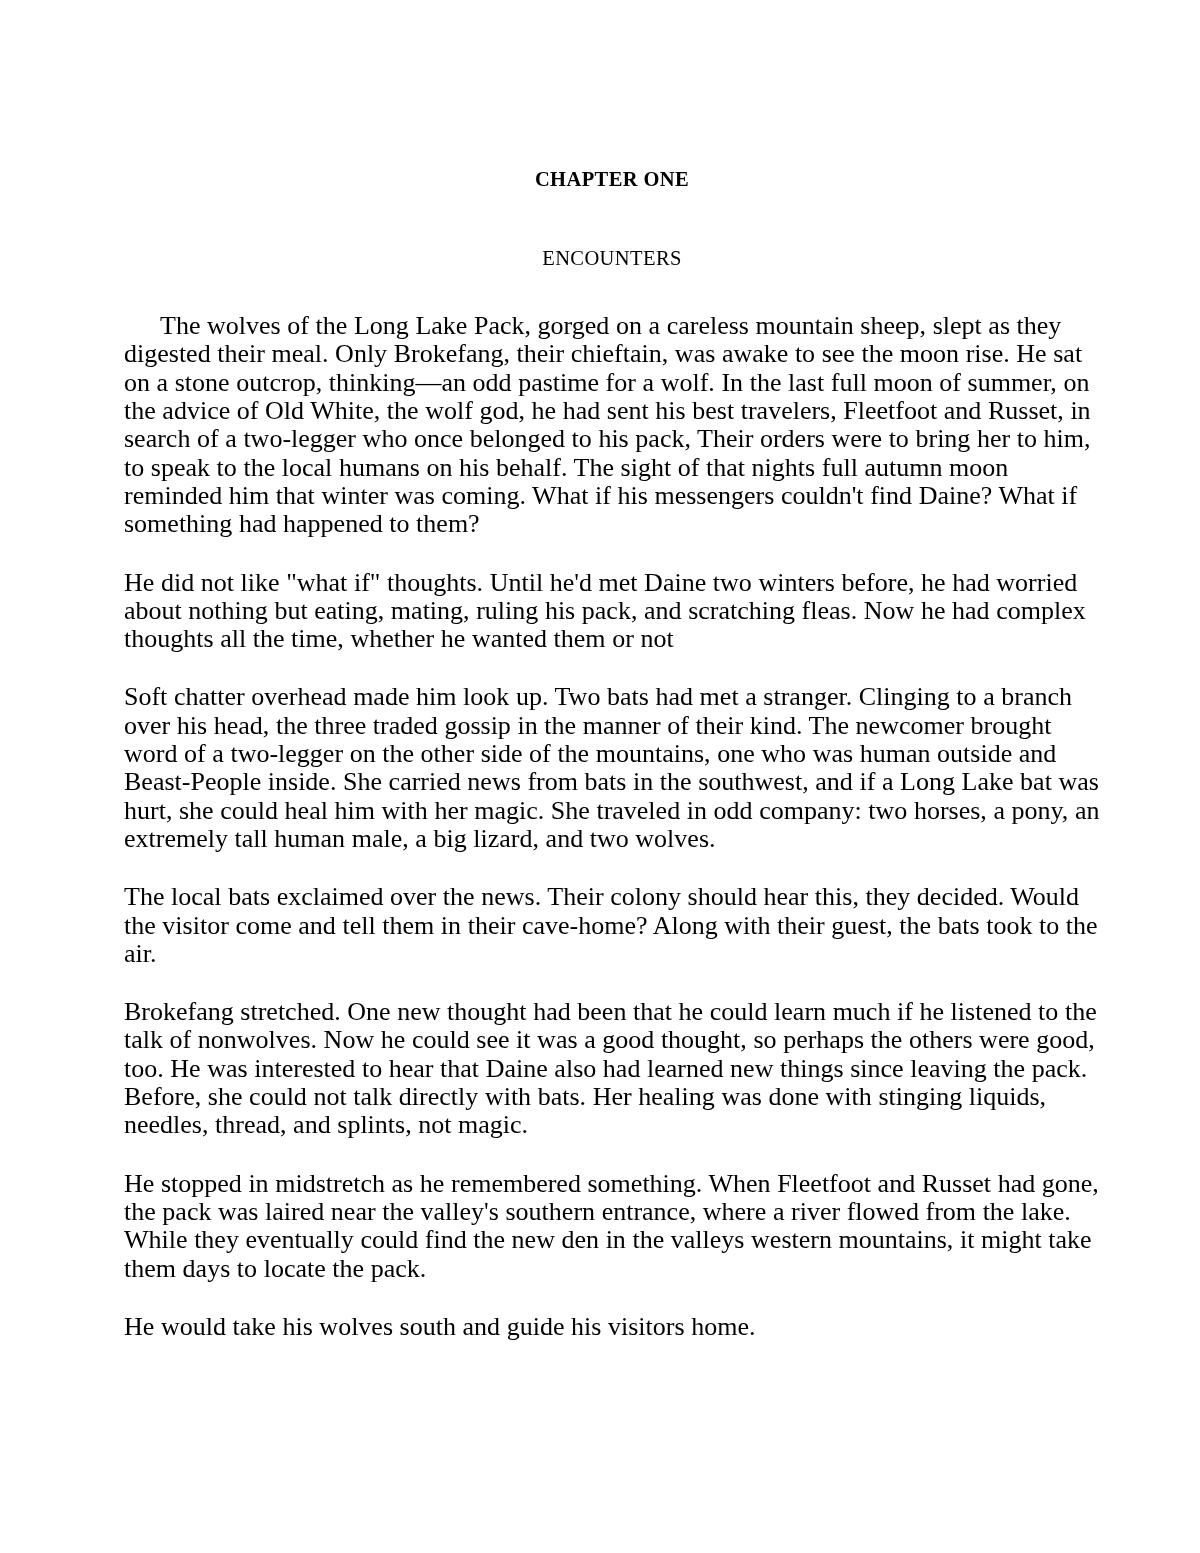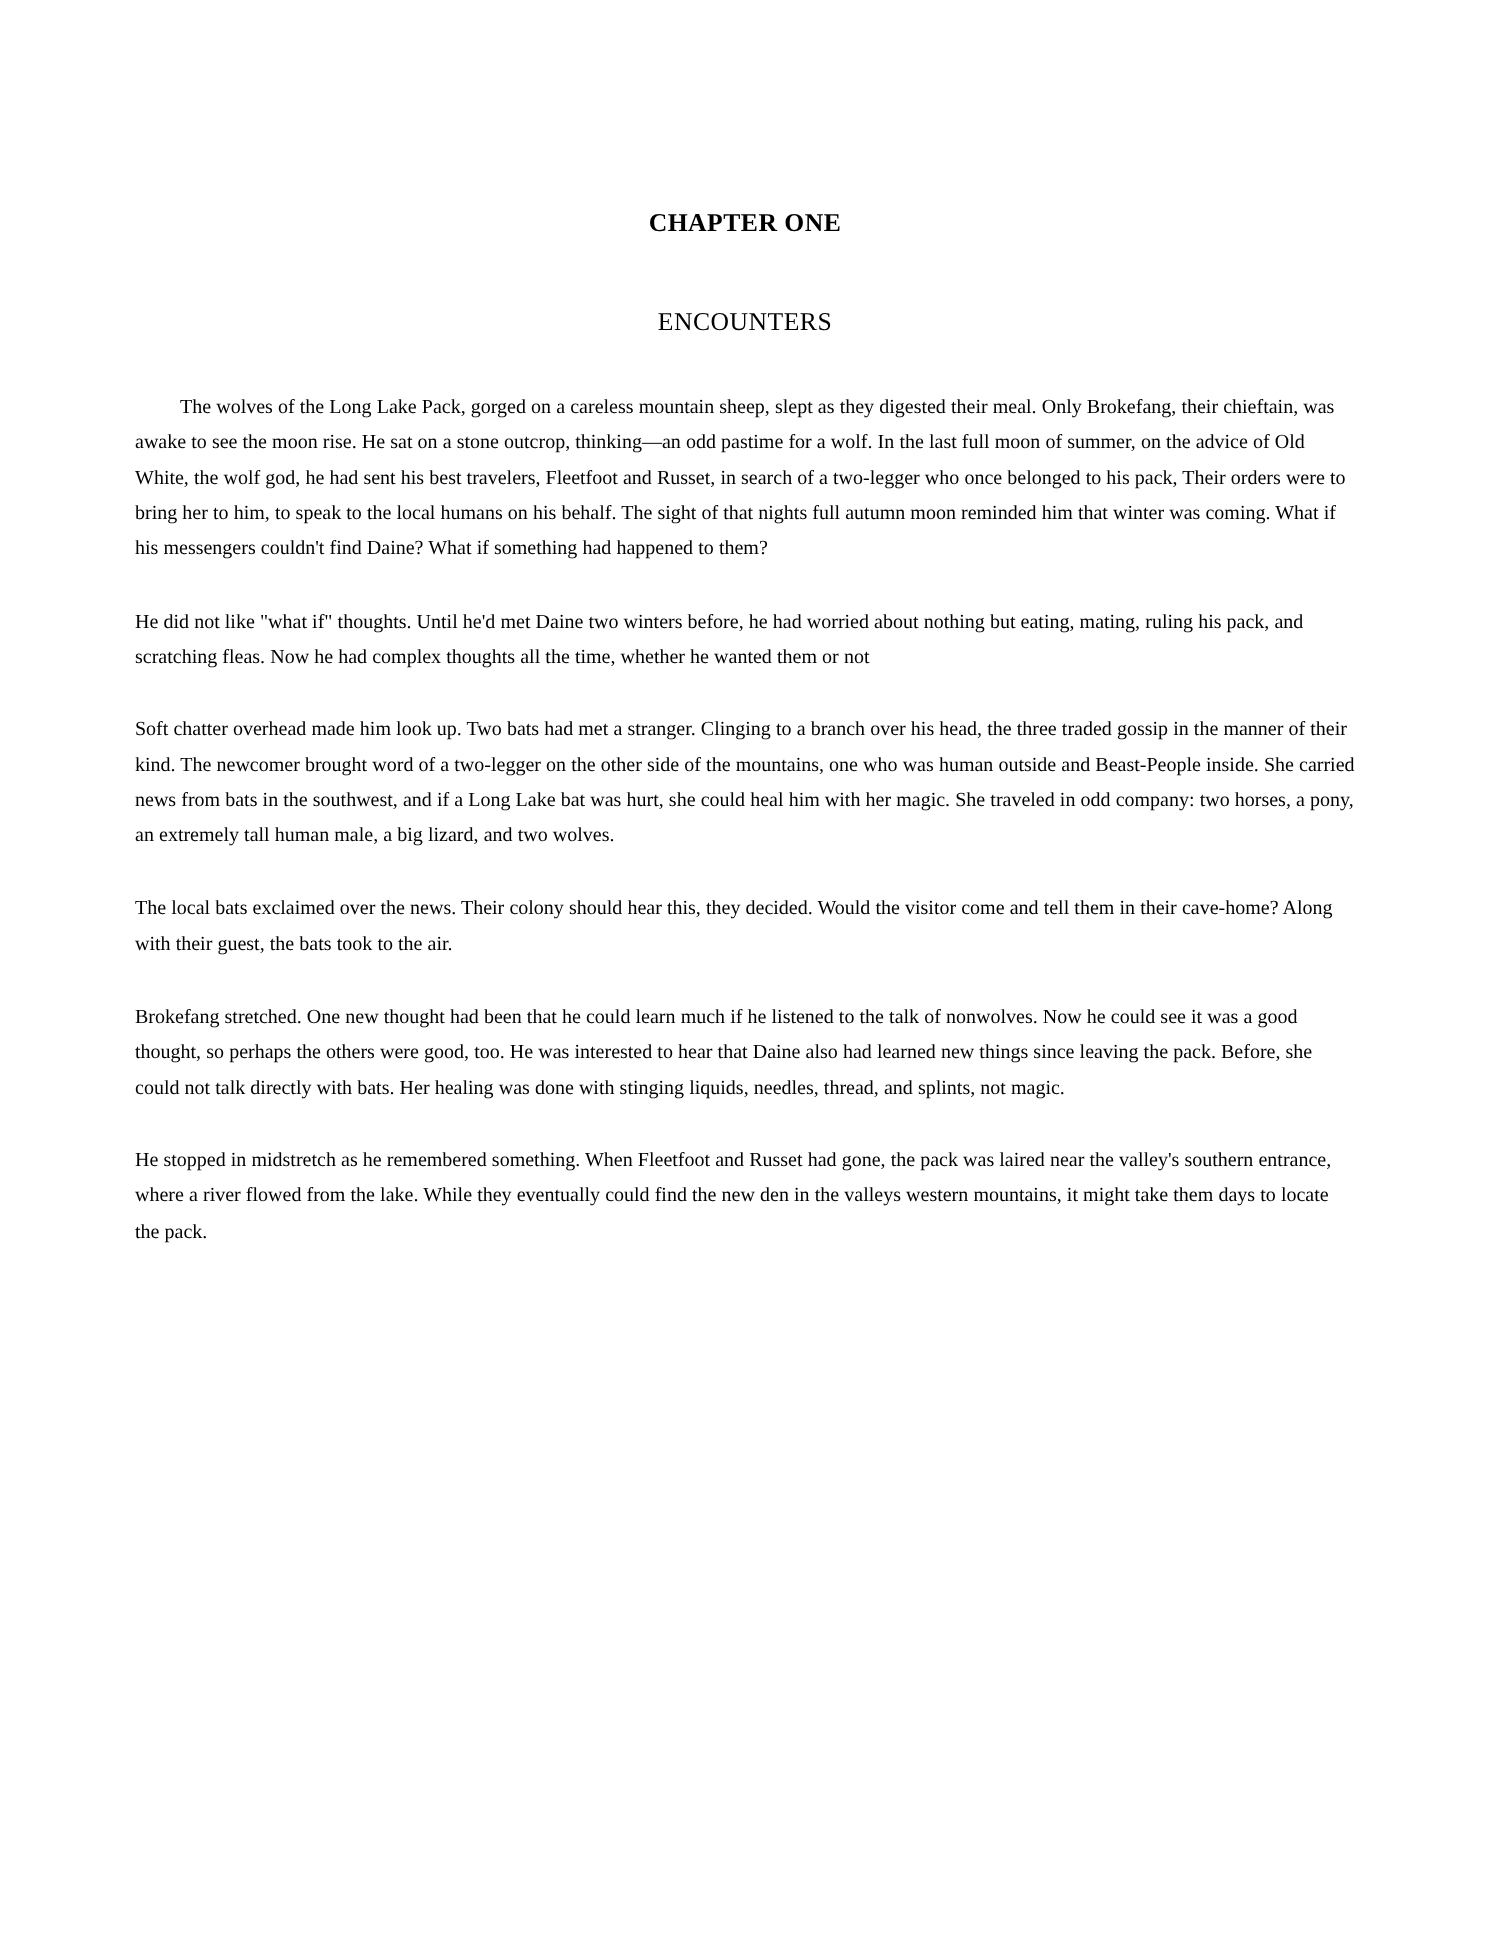--- a/index.html
+++ b/index.html
@@ -15,21 +15,21 @@
     width: 1200px;
     height: 1553px;
     background: #ffffff;
     margin: 0 auto;
     position: relative;
     box-sizing: border-box;
     overflow: hidden;
   }
   .content {
     position: absolute;
-    left: 108px;
+    left: 124px;
     top: 0;
     width: 976px;
   }
   .chapter-heading {
     text-align: center;
     font-weight: bold;
     font-size: 20.5px;
     letter-spacing: 0.4px;
     margin: 0;
     padding-top: 167px;
@@ -42,21 +42,21 @@
     letter-spacing: 0.4px;
     margin: 0;
     padding-top: 54px;
     line-height: 1.2;
   }
   .body-block {
     padding-top: 42px;
   }
   p.para {
     margin: 0 0 30px 0;
-    font-size: 16px;
+    font-size: 26px;
     line-height: 28.3px;
     text-align: left;
     text-indent: 0;
     word-spacing: 0.1px;
   }
   p.para.first {
     text-indent: 36px;
   }
   p.para:last-child {
     margin-bottom: 0;
@@ -72,16 +72,17 @@
 
     <h2 class="section-heading">ENCOUNTERS</h2>
 
     <div class="body-block">
       <p class="para first">The wolves of the Long Lake Pack, gorged on a careless mountain sheep, slept as they digested their meal. Only Brokefang, their chieftain, was awake to see the moon rise. He sat on a stone outcrop, thinking—an odd pastime for a wolf. In the last full moon of summer, on the advice of Old White, the wolf god, he had sent his best travelers, Fleetfoot and Russet, in search of a two-legger who once belonged to his pack, Their orders were to bring her to him, to speak to the local humans on his behalf. The sight of that nights full autumn moon reminded him that winter was coming. What if his messengers couldn't find Daine? What if something had happened to them?</p>
       <p class="para">He did not like "what if" thoughts. Until he'd met Daine two winters before, he had worried about nothing but eating, mating, ruling his pack, and scratching fleas. Now he had complex thoughts all the time, whether he wanted them or not</p>
       <p class="para">Soft chatter overhead made him look up. Two bats had met a stranger. Clinging to a branch over his head, the three traded gossip in the manner of their kind. The newcomer brought word of a two-legger on the other side of the mountains, one who was human outside and Beast-People inside. She carried news from bats in the southwest, and if a Long Lake bat was hurt, she could heal him with her magic. She traveled in odd company: two horses, a pony, an extremely tall human male, a big lizard, and two wolves.</p>
       <p class="para">The local bats exclaimed over the news. Their colony should hear this, they decided. Would the visitor come and tell them in their cave-home? Along with their guest, the bats took to the air.</p>
       <p class="para">Brokefang stretched. One new thought had been that he could learn much if he listened to the talk of nonwolves. Now he could see it was a good thought, so perhaps the others were good, too. He was interested to hear that Daine also had learned new things since leaving the pack. Before, she could not talk directly with bats. Her healing was done with stinging liquids, needles, thread, and splints, not magic.</p>
       <p class="para">He stopped in midstretch as he remembered something. When Fleetfoot and Russet had gone, the pack was laired near the valley's southern entrance, where a river flowed from the lake. While they eventually could find the new den in the valleys western mountains, it might take them days to locate the pack.</p>
+      <p class="para">He would take his wolves south and guide his visitors home.</p>
     </div>
 
   </div>
 </div>
 
 </body></html>

